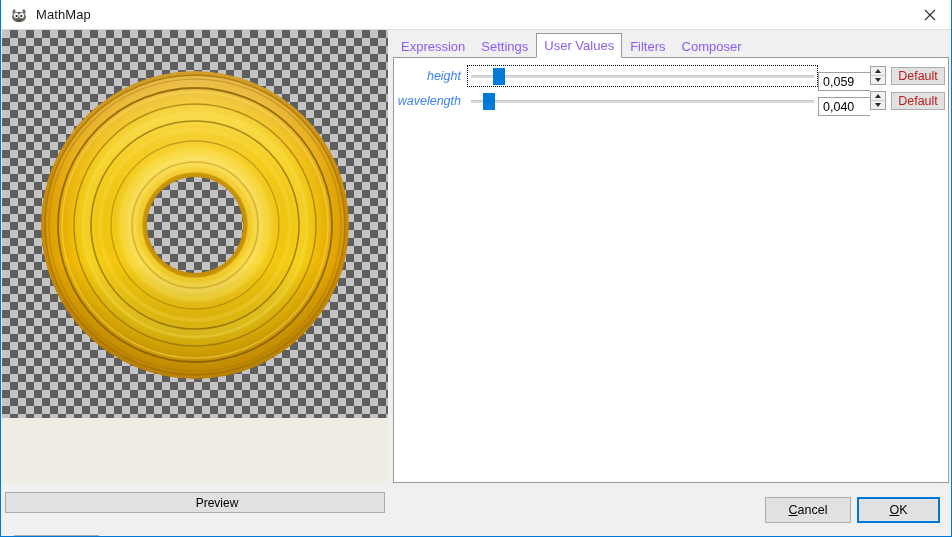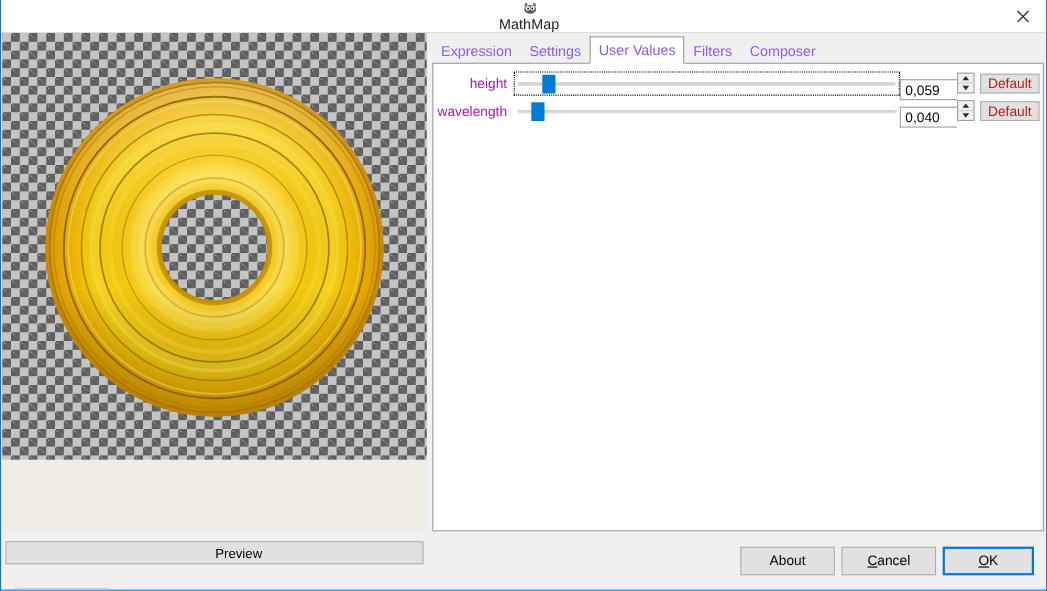--- a/index.html
+++ b/index.html
@@ -22,21 +22,21 @@
     border-top: none;
     overflow: hidden;
   }
 
   
   .titlebar {
     position: absolute; left: 0; top: 0;
     width: 952px; height: 30px;
     background: #ffffff;
     border-bottom: 1px solid #dcdcdc;
-    display: flex; align-items: center; flex-direction: column;
+    display: flex; align-items: center;
   }
   .title-icon {
     margin-left: 9px; width: 18px; height: 18px;
     display: block;
   }
   .title-text {
     margin-left: 8px;
     font-size: 13px;
     color: #1a1a1a;
     letter-spacing: .1px;
@@ -137,23 +137,24 @@
   .uv-row {
     display: flex; align-items: center;
     height: 25px;
     margin-bottom: 0px;
   }
   .uv-label {
     width: 72px;
     text-align: right;
     padding-right: 6px;
     font-size: 12.5px;
-    color: #a21caf;
+    color: #3b82f6;
     white-space: nowrap;
     overflow: visible;
+    font-style: italic;
   }
   .uv-slider-cell {
     flex: 1 1 auto;
     height: 22px;
     position: relative;
     padding: 0 3px;
   }
   .uv-slider-cell.focused::before {
     content: "";
     position: absolute; left: 0; top: 0; right: 0; bottom: 0;
@@ -380,21 +381,20 @@
       <div class="tab active">User Values</div>
       <div class="tab">Filters</div>
       <div class="tab">Composer</div>
     </div>
   </div>
 
   <div class="btn" id="help-button">
     <span><span class="u">H</span><span>elp</span></span>
   </div>
 
-  <div class="btn" id="about-button">About</div>
 
   <div class="btn focus" id="ok-button">
     <span><span class="u">O</span><span>K</span></span>
   </div>
 
   <div class="btn" id="cancel-button">
     <span><span class="u">C</span><span>ancel</span></span>
   </div>
 
 </div>

